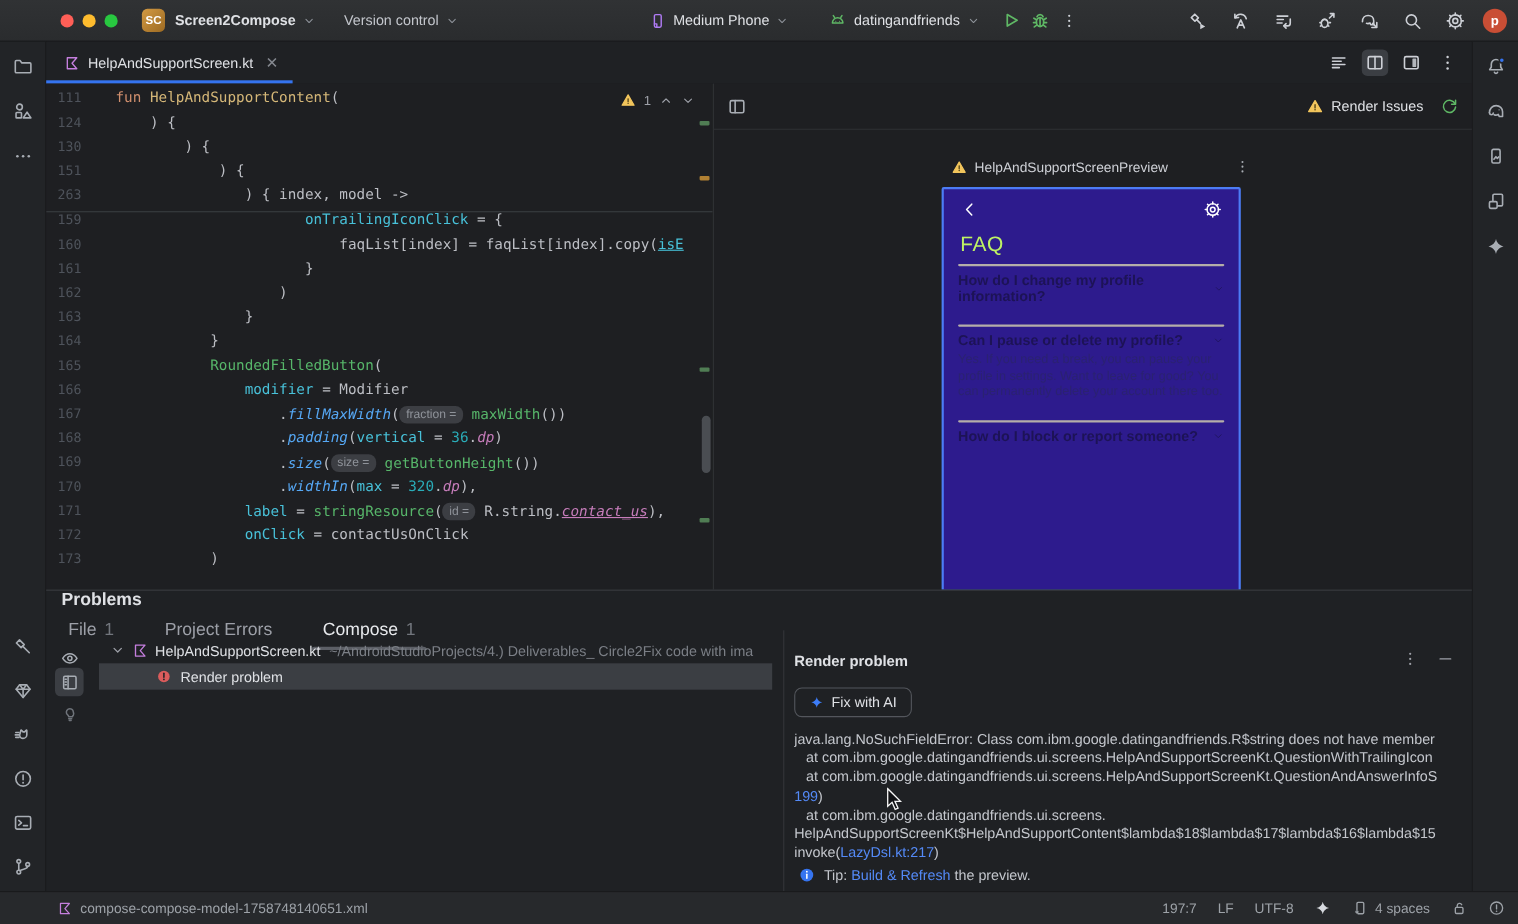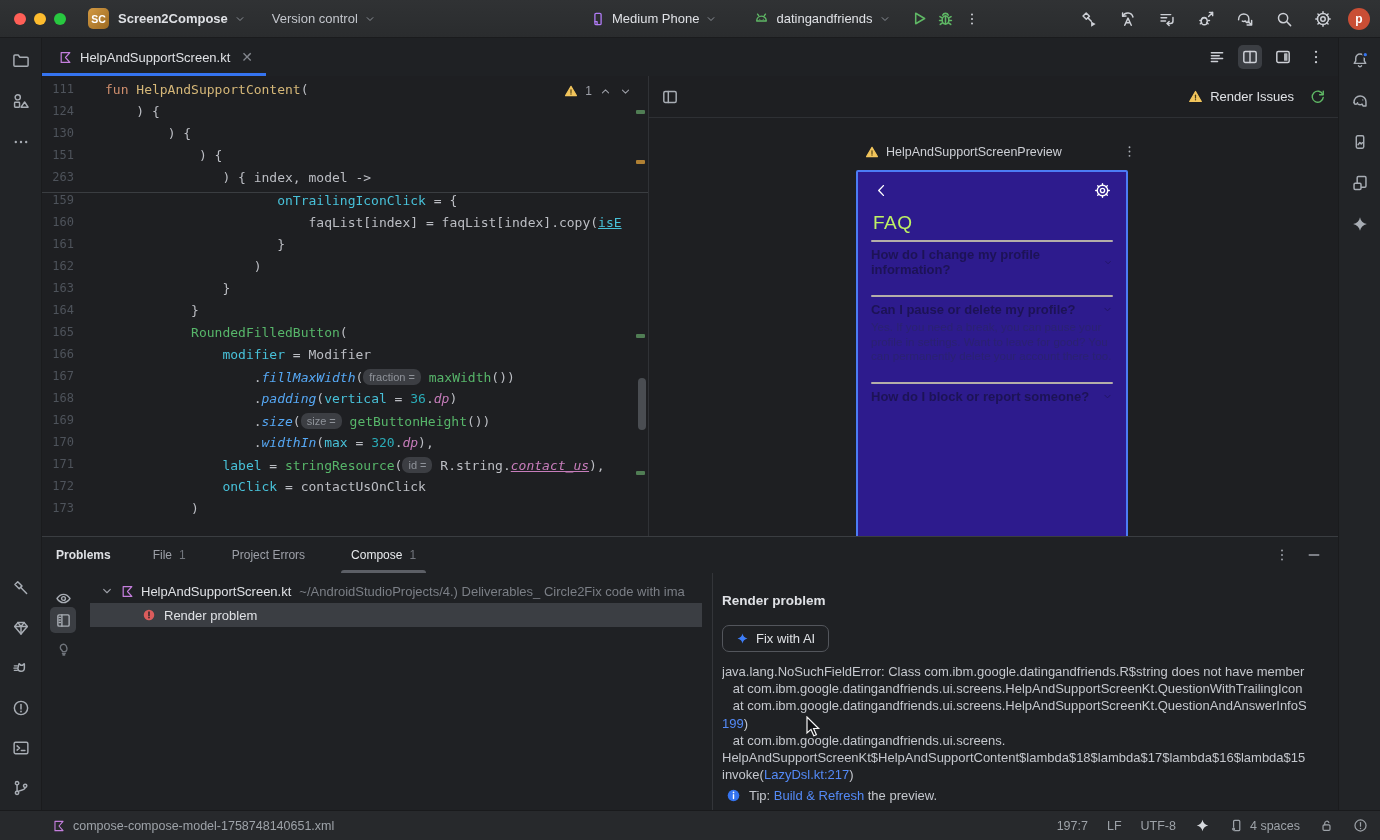--- a/index.html
+++ b/index.html
@@ -8,21 +8,21 @@
     position:relative; width:1380px; height:840px; overflow:hidden;
     background:#1e1f22; font-family:"Liberation Sans",sans-serif; color:#dfe1e5;
     -webkit-font-smoothing:antialiased;
   }
   .icon{display:inline-flex;align-items:center;justify-content:center;}
   .icon svg{width:100%;height:100%;}
 
   
   .titlebar{position:absolute;left:0;top:0;right:0;height:38px;
     background:linear-gradient(180deg,#303234,#2a2c2e);display:flex;align-items:center;
-    border-bottom:1px solid #1a1b1d;}
+    border-bottom:1px solid #1a1b1d;padding-left:41px;}
   .traffic{display:flex;gap:8px;margin-left:14px;}
   .tl{width:12px;height:12px;border-radius:50%;}
   .tl.red{background:#ff5f57}.tl.yel{background:#febc2e}.tl.grn{background:#28c840}
   .proj-badge{margin-left:22px;width:21px;height:21px;border-radius:5px;
     background:linear-gradient(135deg,#d39a43,#9c6a22);color:#fff;font-size:10.5px;font-weight:bold;
     display:flex;align-items:center;justify-content:center;}
   .tb-item{display:flex;align-items:center;gap:6px;font-size:13px;color:#dfe1e5;cursor:default;}
   .tb-item .chev{width:12px;height:12px;color:#8e939a;}
   .tb-text-dim{color:#c3c6cc;}
   .tb-center{position:absolute;left:590px;display:flex;align-items:center;}
@@ -103,22 +103,22 @@
   .faq-list{margin-top:6px;}
   .faq-divider{height:2px;background:#cdc8ae;opacity:.85;border-radius:1px;}
   .faq-q{display:flex;justify-content:space-between;align-items:center;margin-top:5px;
     font-size:13px;font-weight:bold;color:#1d1356;}
   .faq-q .icon{width:11px;height:11px;color:#1d1356;opacity:.8;}
   .faq-a{margin-top:3px;font-size:11.5px;line-height:14.5px;color:#2b2271;}
 
   
   .problems{position:absolute;left:42px;right:42px;top:536px;height:274px;background:#1f2124;
     border-top:1px solid #3a3d41;}
-  .problems-header{position:absolute;left:0;right:0;top:0;height:36px;display:flex;align-items:center;
-    padding-left:14px;font-size:12px;}
+  .problems-header{position:absolute;left:0;right:0;top:0;height:36px;display:flex;
+    padding-left:14px;font-size:16px;flex-direction:column;}
   .pw-title{font-weight:bold;color:#dfe1e5;margin-right:36px;}
   .ptab{position:relative;height:36px;display:flex;align-items:center;gap:7px;margin-right:34px;
     color:#9da0a8;padding:0 6px;}
   .ptab .cnt{color:#72767d;}
   .ptab.selected{color:#e8eaed;}
   .ptab.selected::after{content:"";position:absolute;left:-4px;right:-4px;bottom:0;height:3px;
     background:#5c5f66;border-radius:3px 3px 0 0;}
   .problems-actions{margin-left:auto;display:flex;gap:16px;padding-right:16px;color:#9da0a8;}
   .problems-actions .icon{width:16px;height:16px;}
   .problems-body{position:absolute;left:0;right:0;top:36px;bottom:0;}

